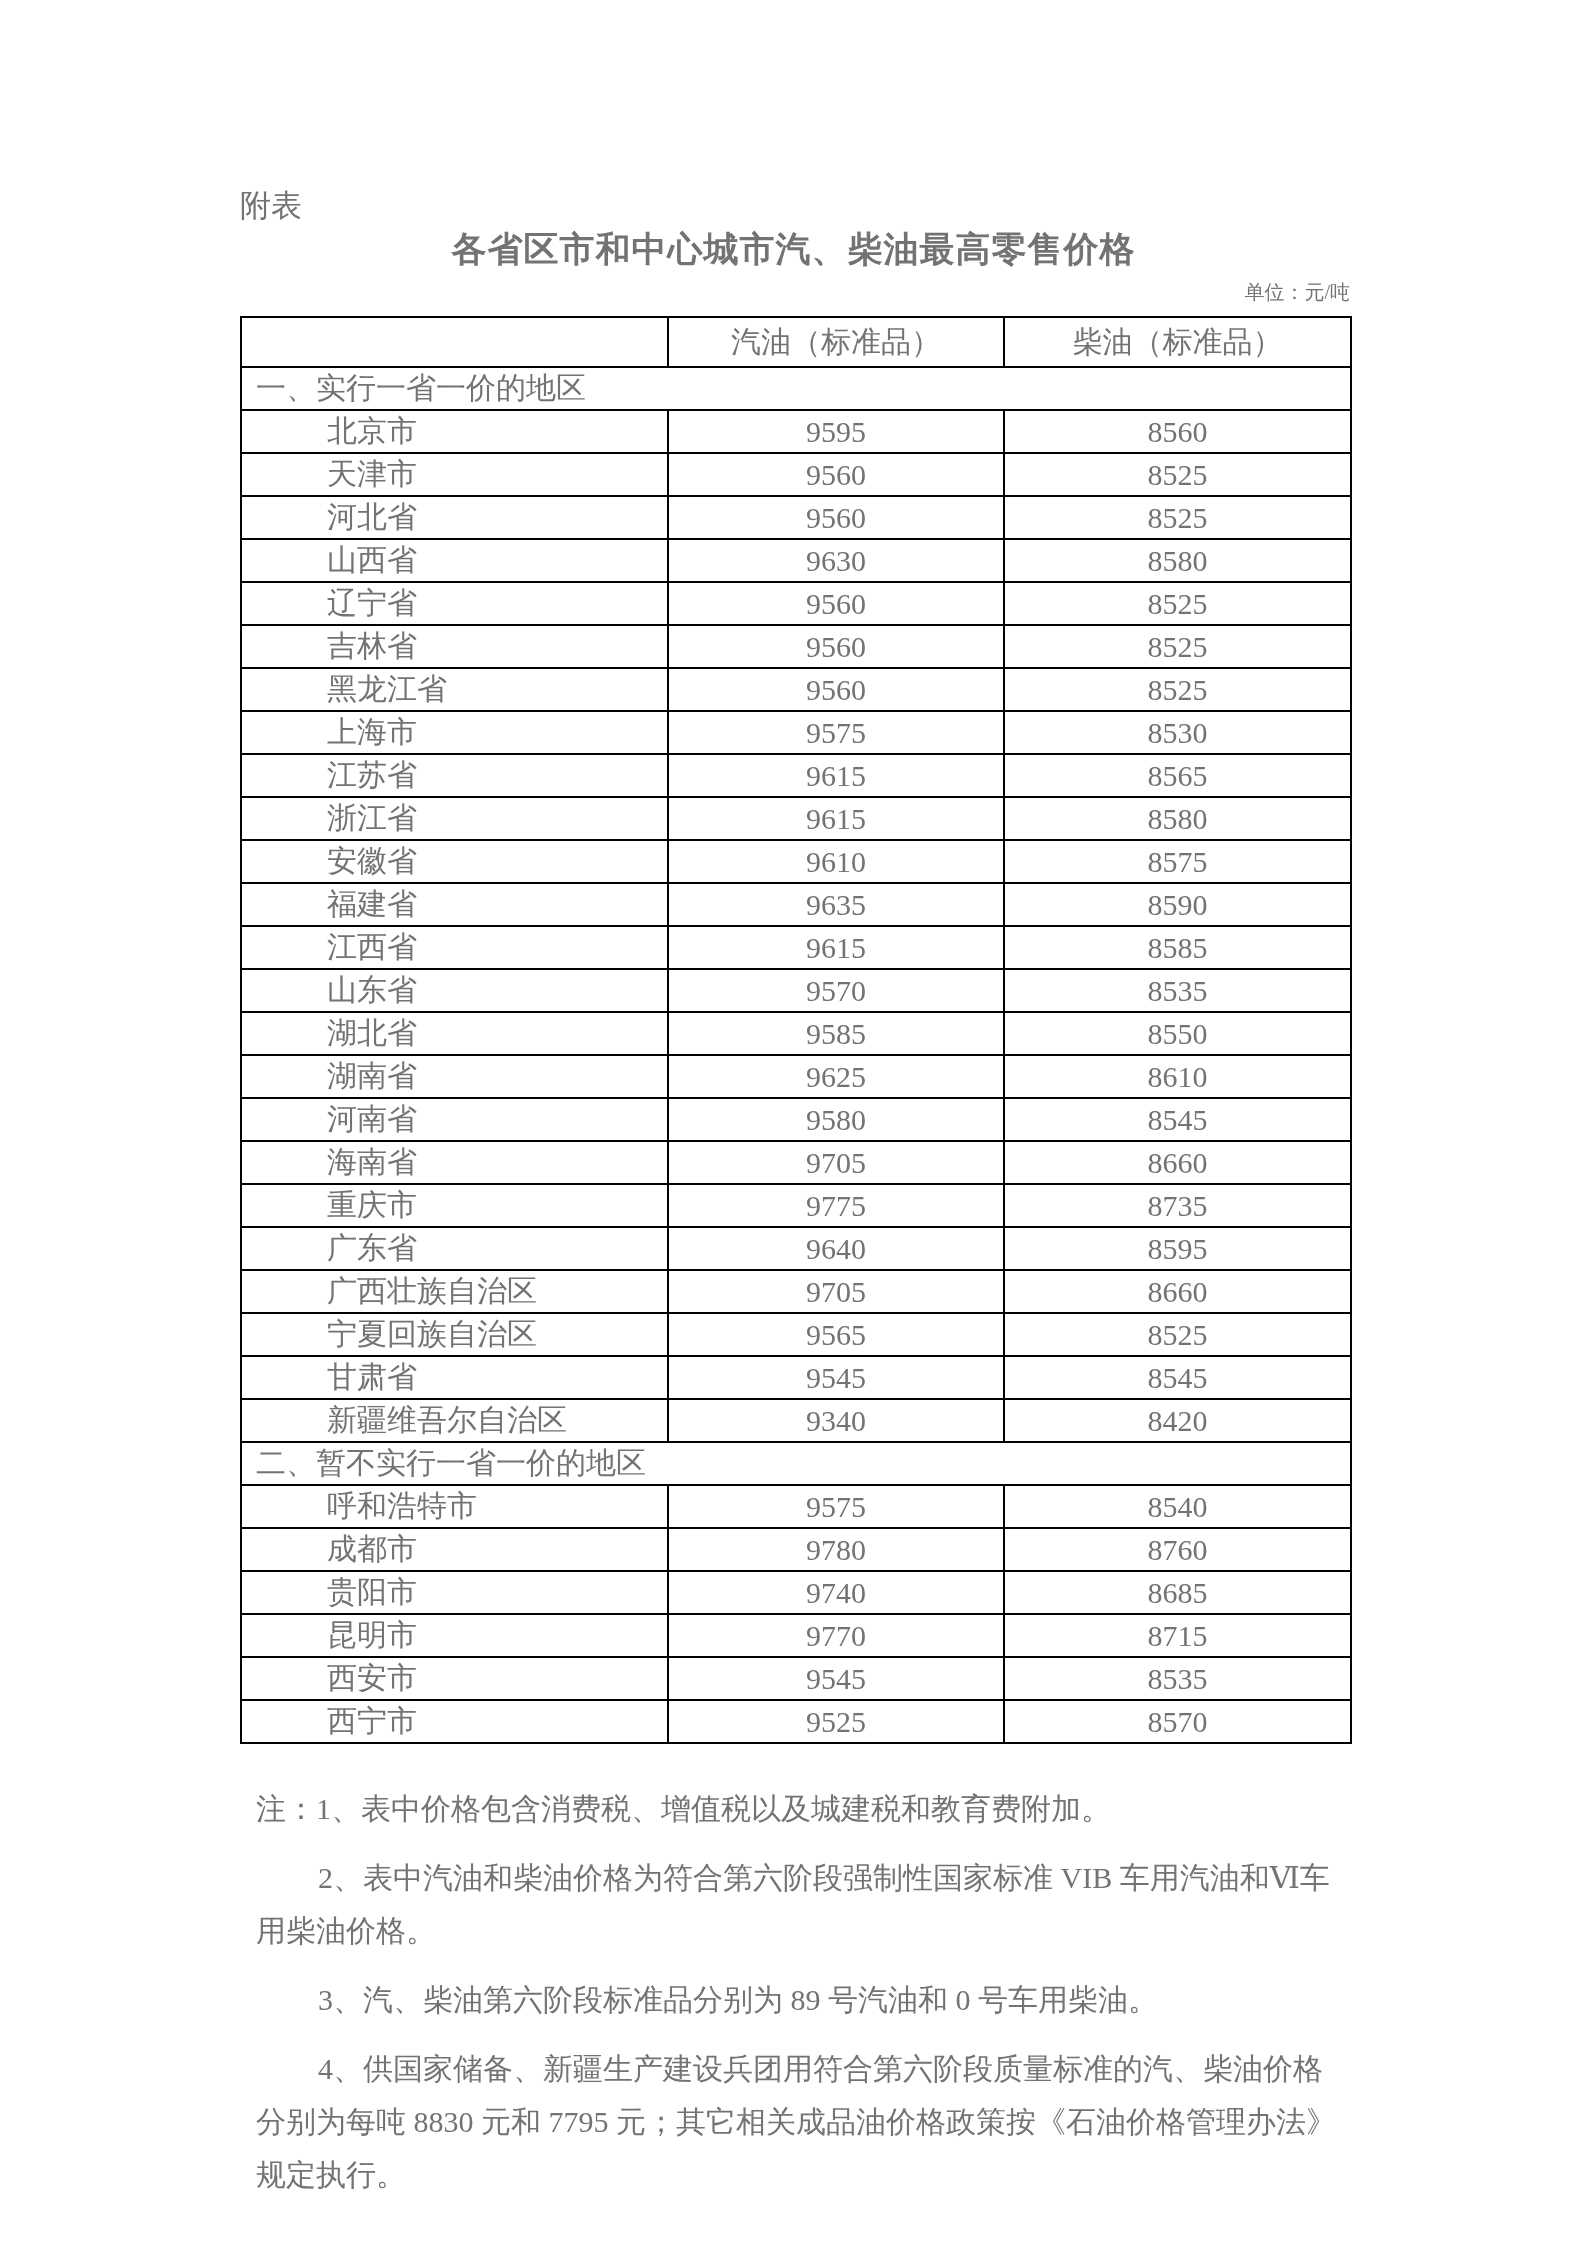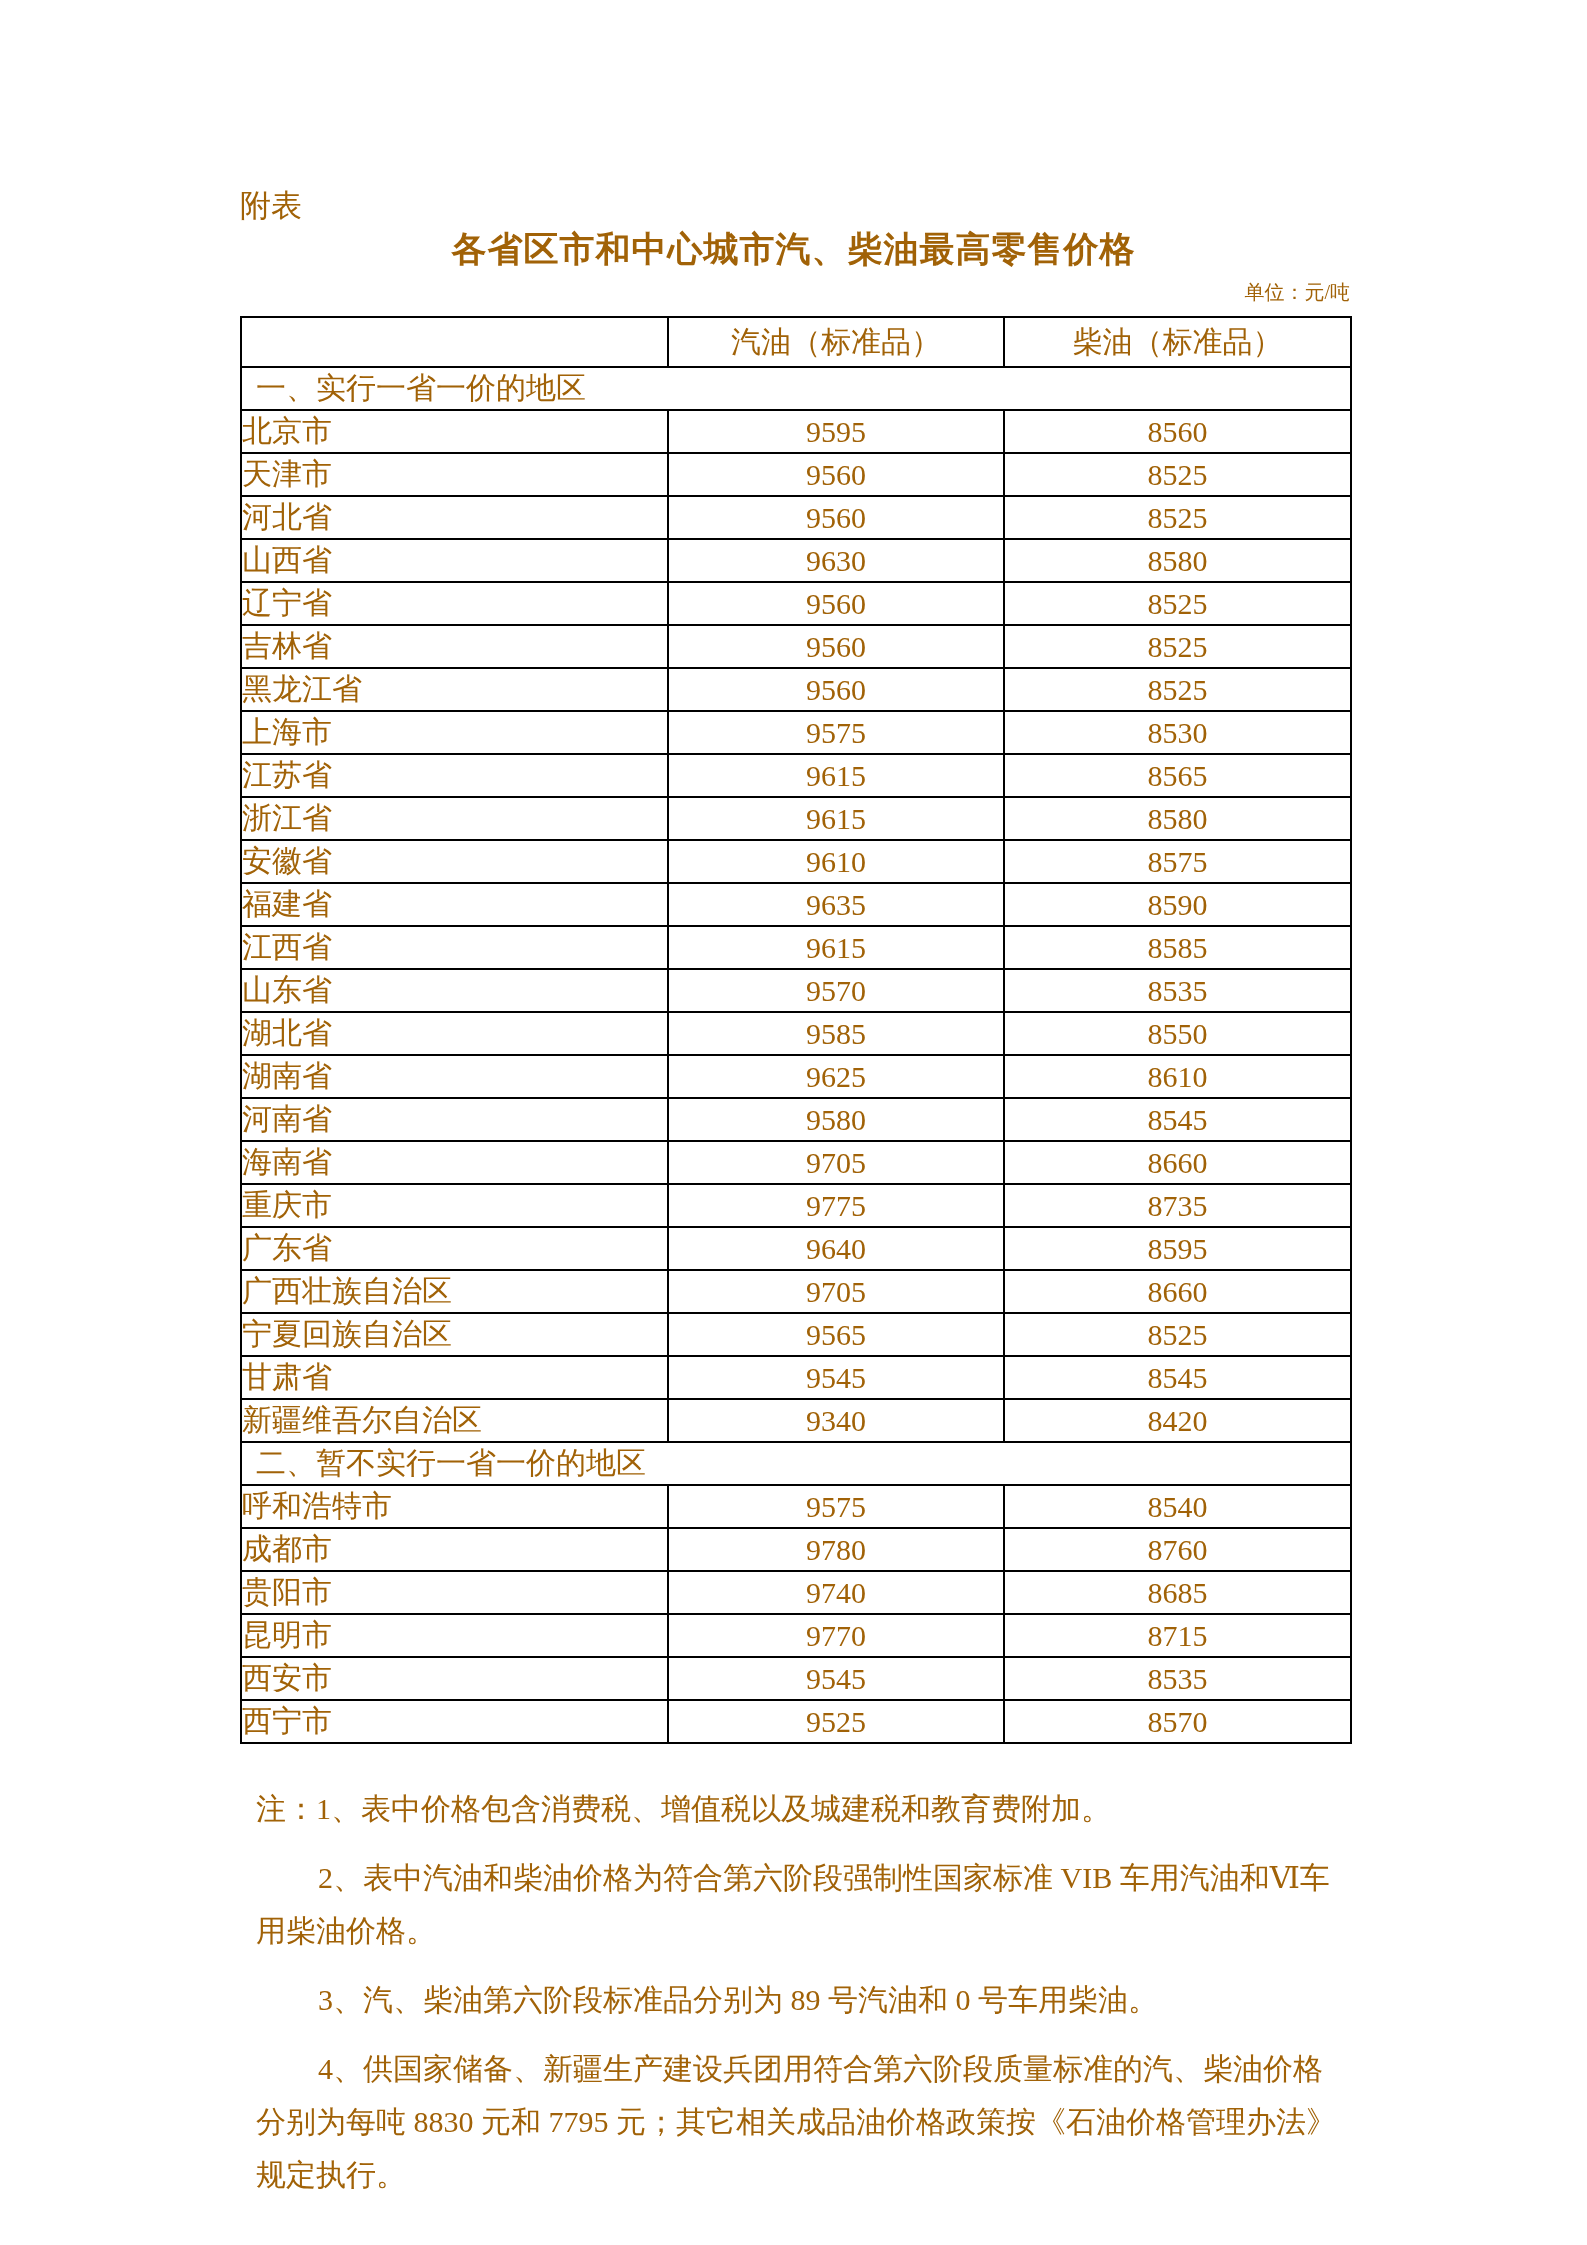--- a/index.html
+++ b/index.html
@@ -5,21 +5,21 @@
   html, body {
     margin: 0;
     padding: 0;
     background: #ffffff;
   }
   .page {
     position: relative;
     width: 1587px;
     height: 2245px;
     background: #ffffff;
-    color: #a16207;
+    color: #737373;
     font-family: "Liberation Serif", "DejaVu Serif", serif;
     overflow: hidden;
   }
   .appendix-label {
     position: absolute;
     left: 240px;
     top: 186px;
     font-size: 31px;
     line-height: 40px;
   }
@@ -69,20 +69,21 @@
     border-radius: 15px;
   }
   .price-table td.section-cell {
     height: 40px;
     text-align: left;
     padding-left: 14px;
   }
   .price-table td.region {
     height: 40px;
     text-align: left;
+    padding-left: 85px;
   }
   .price-table td.price {
     text-align: center;
   }
   .notes {
     position: absolute;
     left: 240px;
     top: 1766px;
     width: 1128px;
     font-size: 30px;

